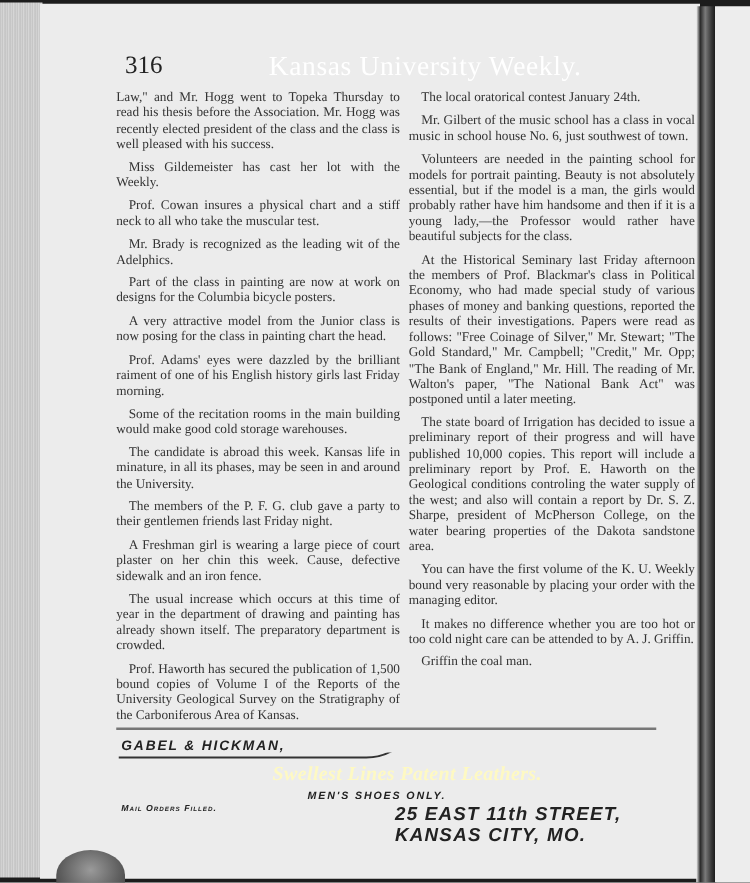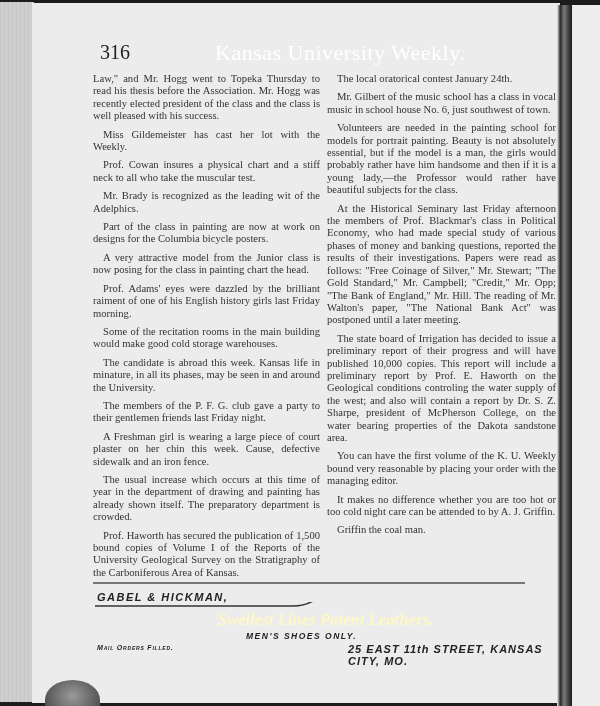--- a/index.html
+++ b/index.html
@@ -45,21 +45,21 @@
   .ad-rule { position: absolute; left: 0; top: 4px; width: 432px; height: 2px; background: #777; }
   .ad-name {
     position: absolute; left: 4px; top: 13px;
     font-family: "Liberation Sans", sans-serif; font-weight: bold; font-style: italic;
     font-size: 11px; letter-spacing: 1.5px; color: #222;
   }
   .ad-swash { position: absolute; left: 0px; top: 24px; }
   .ad-tagline { position: absolute; left: 125px; top: 33px; font-style: italic; font-weight: bold; font-size: 16px; color: #fef9c3; letter-spacing: 0.3px; }
   .ad-men { position: absolute; left: 153px; top: 53px; font-family: "Liberation Sans", sans-serif; font-style: italic; font-weight: bold; font-size: 8.5px; letter-spacing: 1.5px; color: #222; }
   .ad-mail { position: absolute; left: 4px; top: 66px; font-family: "Liberation Sans", sans-serif; font-style: italic; font-weight: bold; font-size: 7px; letter-spacing: 0.8px; color: #222; font-variant: small-caps; }
-  .ad-address { position: absolute; left: 223px; top: 65px; font-family: "Liberation Sans", sans-serif; font-style: italic; font-weight: bold; font-size: 11px; letter-spacing: 1px; color: #222; margin-left: 32px; }
+  .ad-address { position: absolute; left: 223px; top: 65px; font-family: "Liberation Sans", sans-serif; font-style: italic; font-weight: bold; font-size: 15px; letter-spacing: 1px; color: #222; }
 </style>
 </head>
 <body>
 
 <div class="page-edges"></div>
 <div class="page"></div>
 <div class="gutter"></div>
 <div class="next-page"></div>
 
 <div class="header">

